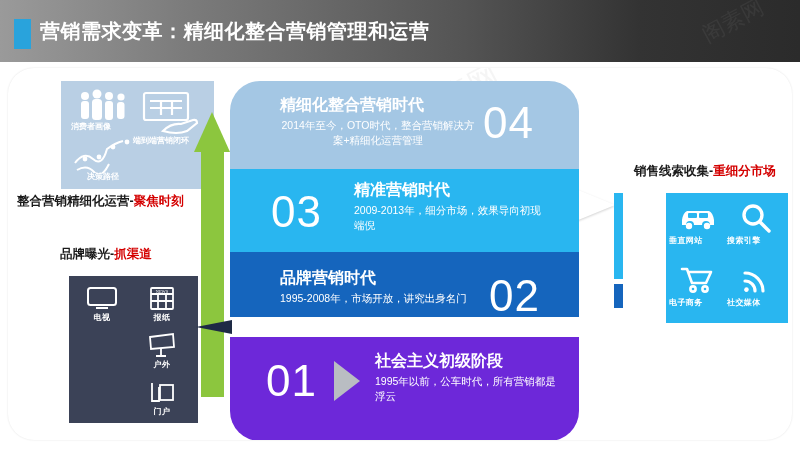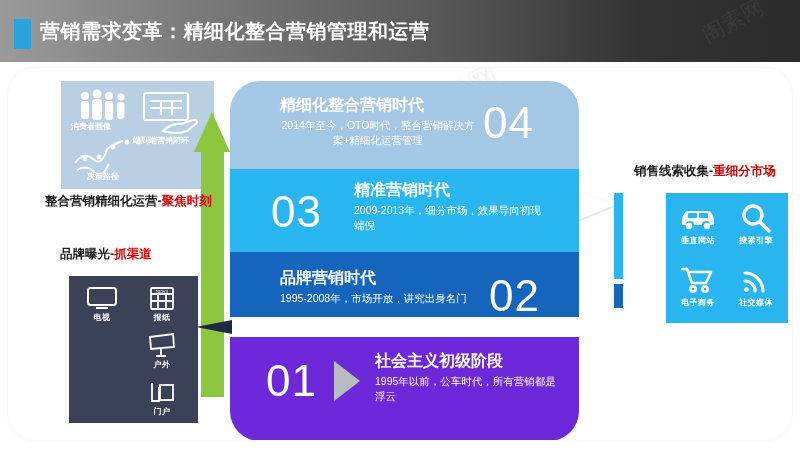--- a/index.html
+++ b/index.html
@@ -114,21 +114,21 @@
 
   
   .annot {
     position: absolute;
     font-size: 12.5px;
     font-weight: bold;
     color: #1a1a1a;
     white-space: nowrap;
   }
   .annot .hl { color: #d40000; }
-  #annot-1 { left: 9px; top: 125px; margin-left: 28px; }
+  #annot-1 { left: 9px; top: 125px; }
   #annot-2 { left: 52px; top: 178px; }
 
   
   #dark-box {
     position: absolute;
     left: 61px; top: 208px;
     width: 129px; height: 147px;
     background: #3b4257;
   }
   .db-cell {
@@ -246,21 +246,20 @@
   
   #right-box {
     position: absolute;
     left: 658px; top: 125px;
     width: 122px; height: 130px;
     background: #29b6f0;
   }
   .rb-cell {
     position: absolute;
     width: 58px;
-    text-align: center;
     color: #ffffff;
   }
   .rb-ico { height: 34px; display: flex; align-items: center; justify-content: center; }
   .rb-label { font-size: 8px; font-weight: bold; color: #ffffff; letter-spacing: 0.4px; }
   #rb-car   { left: 3px;  top: 8px; }
   #rb-sea   { left: 61px; top: 8px; }
   #rb-cart  { left: 3px;  top: 70px; }
   #rb-soc   { left: 61px; top: 70px; }
 
   

